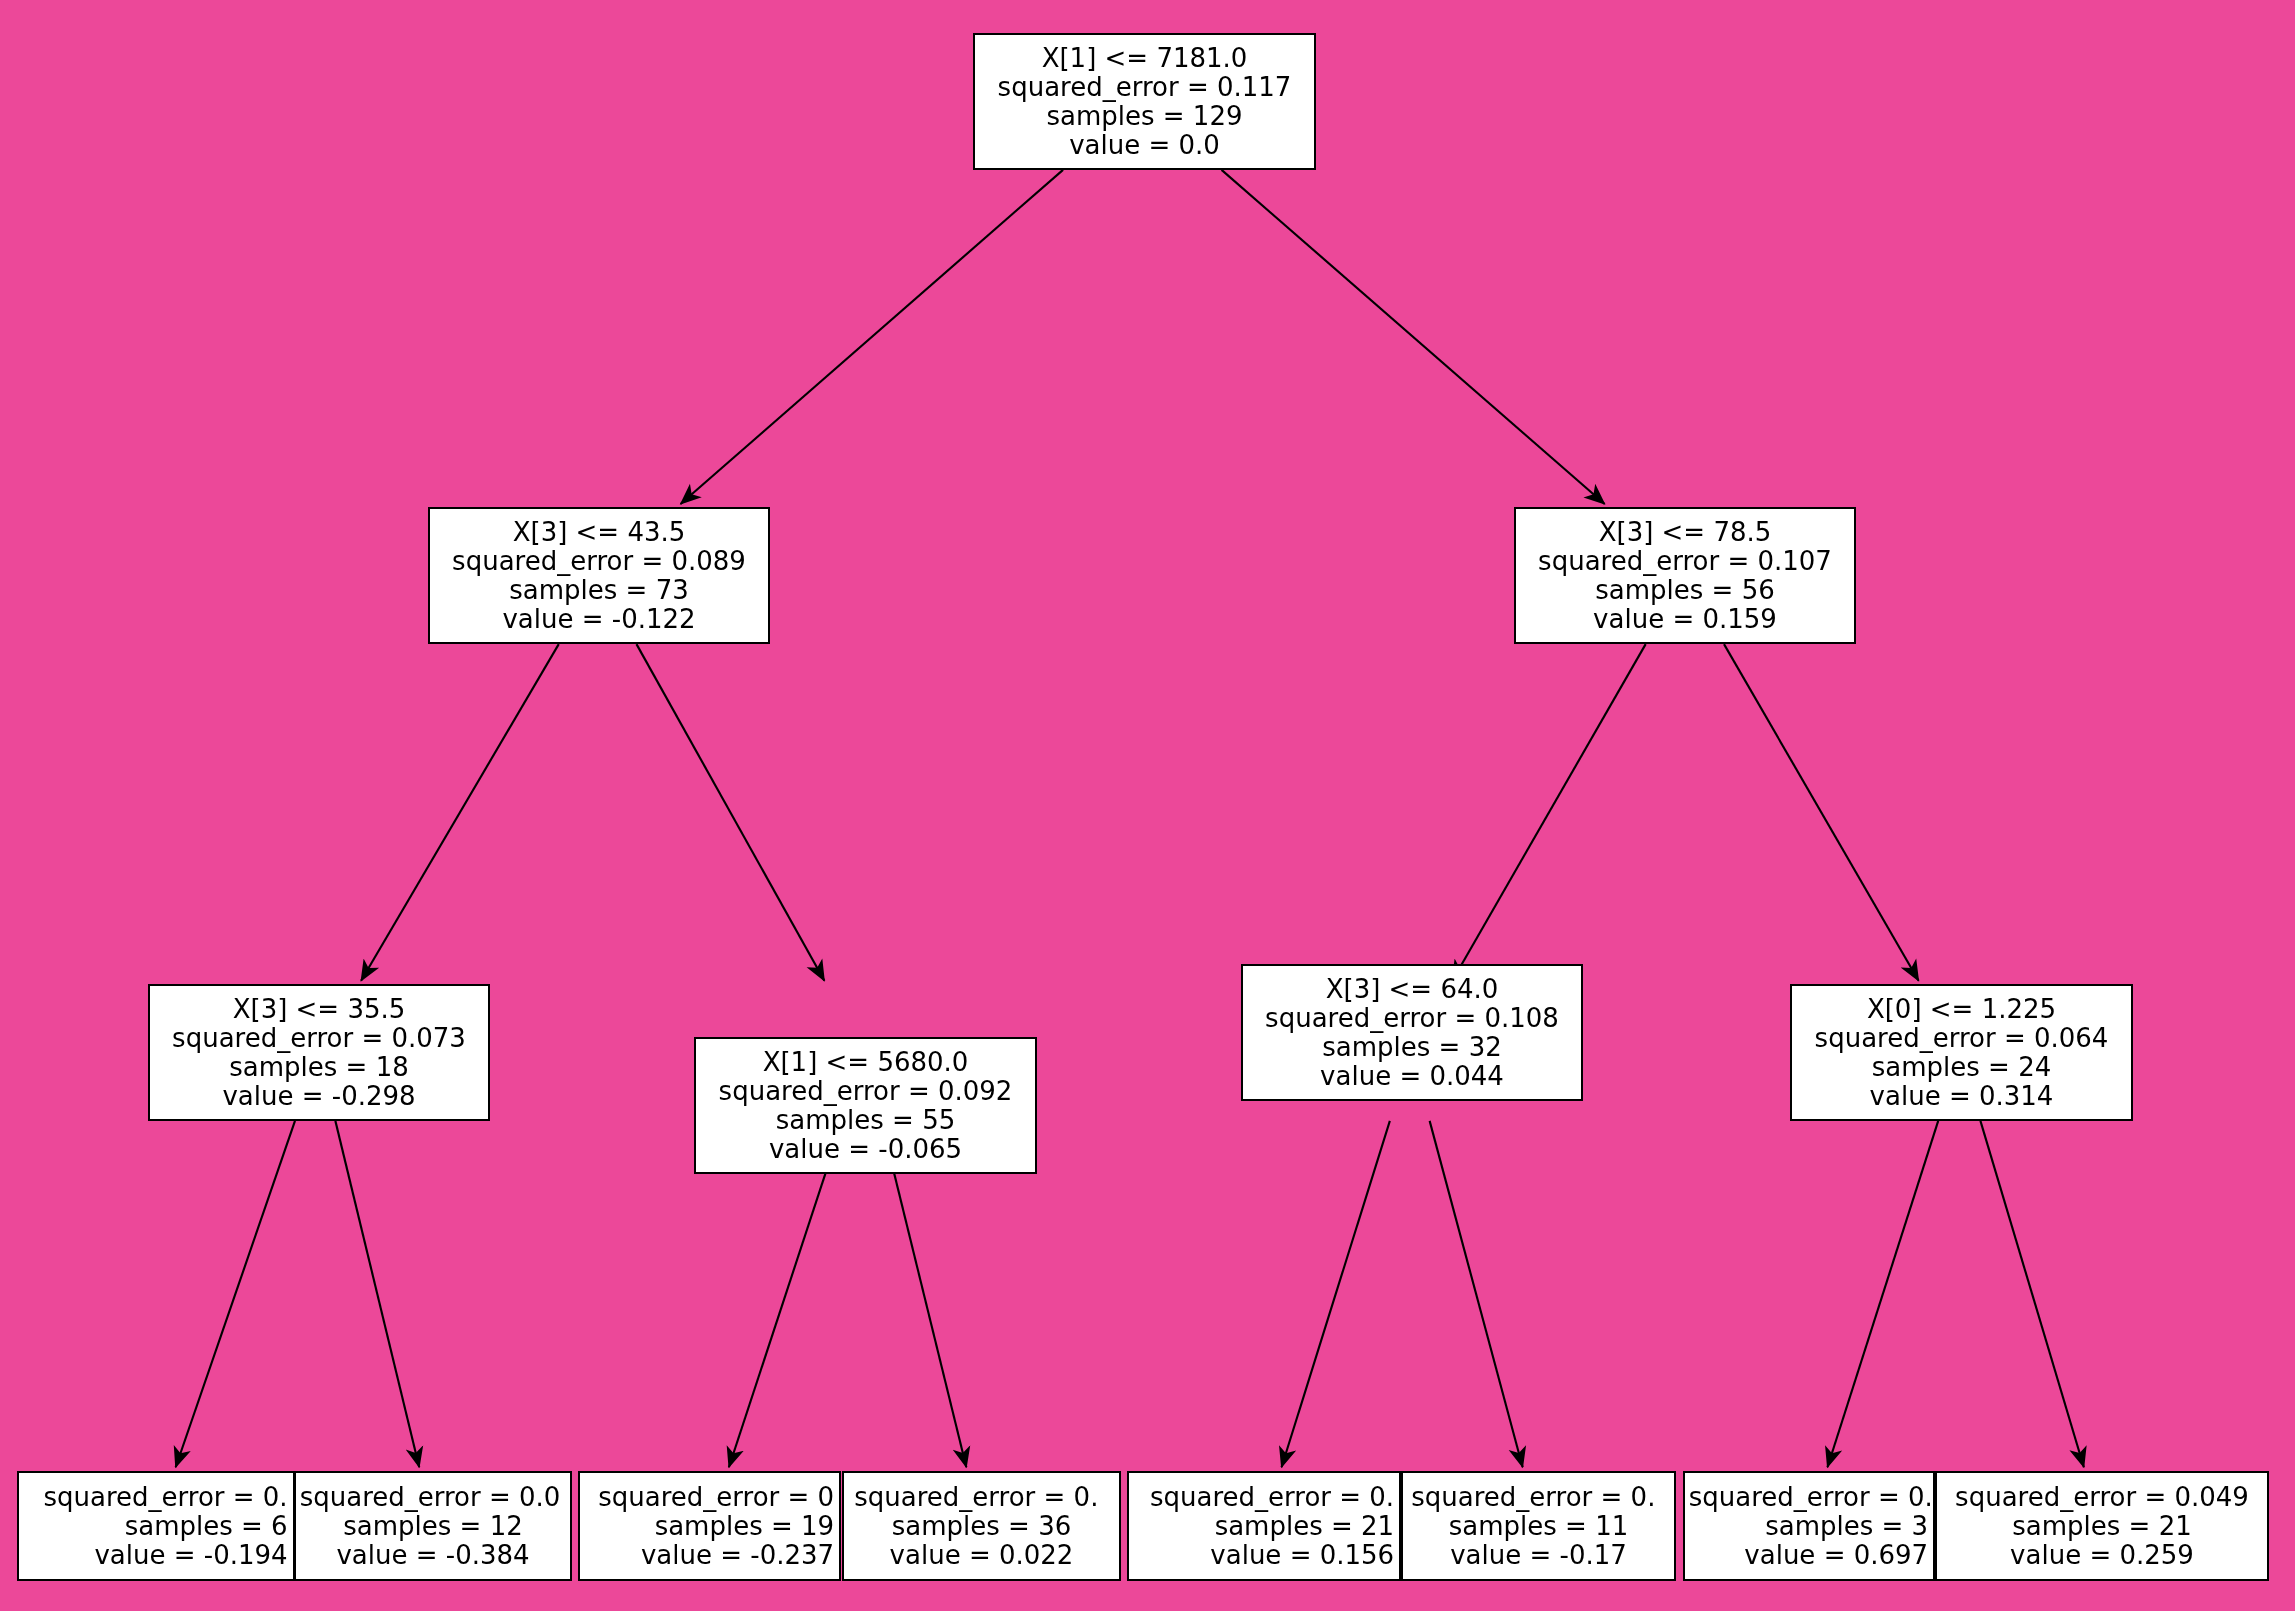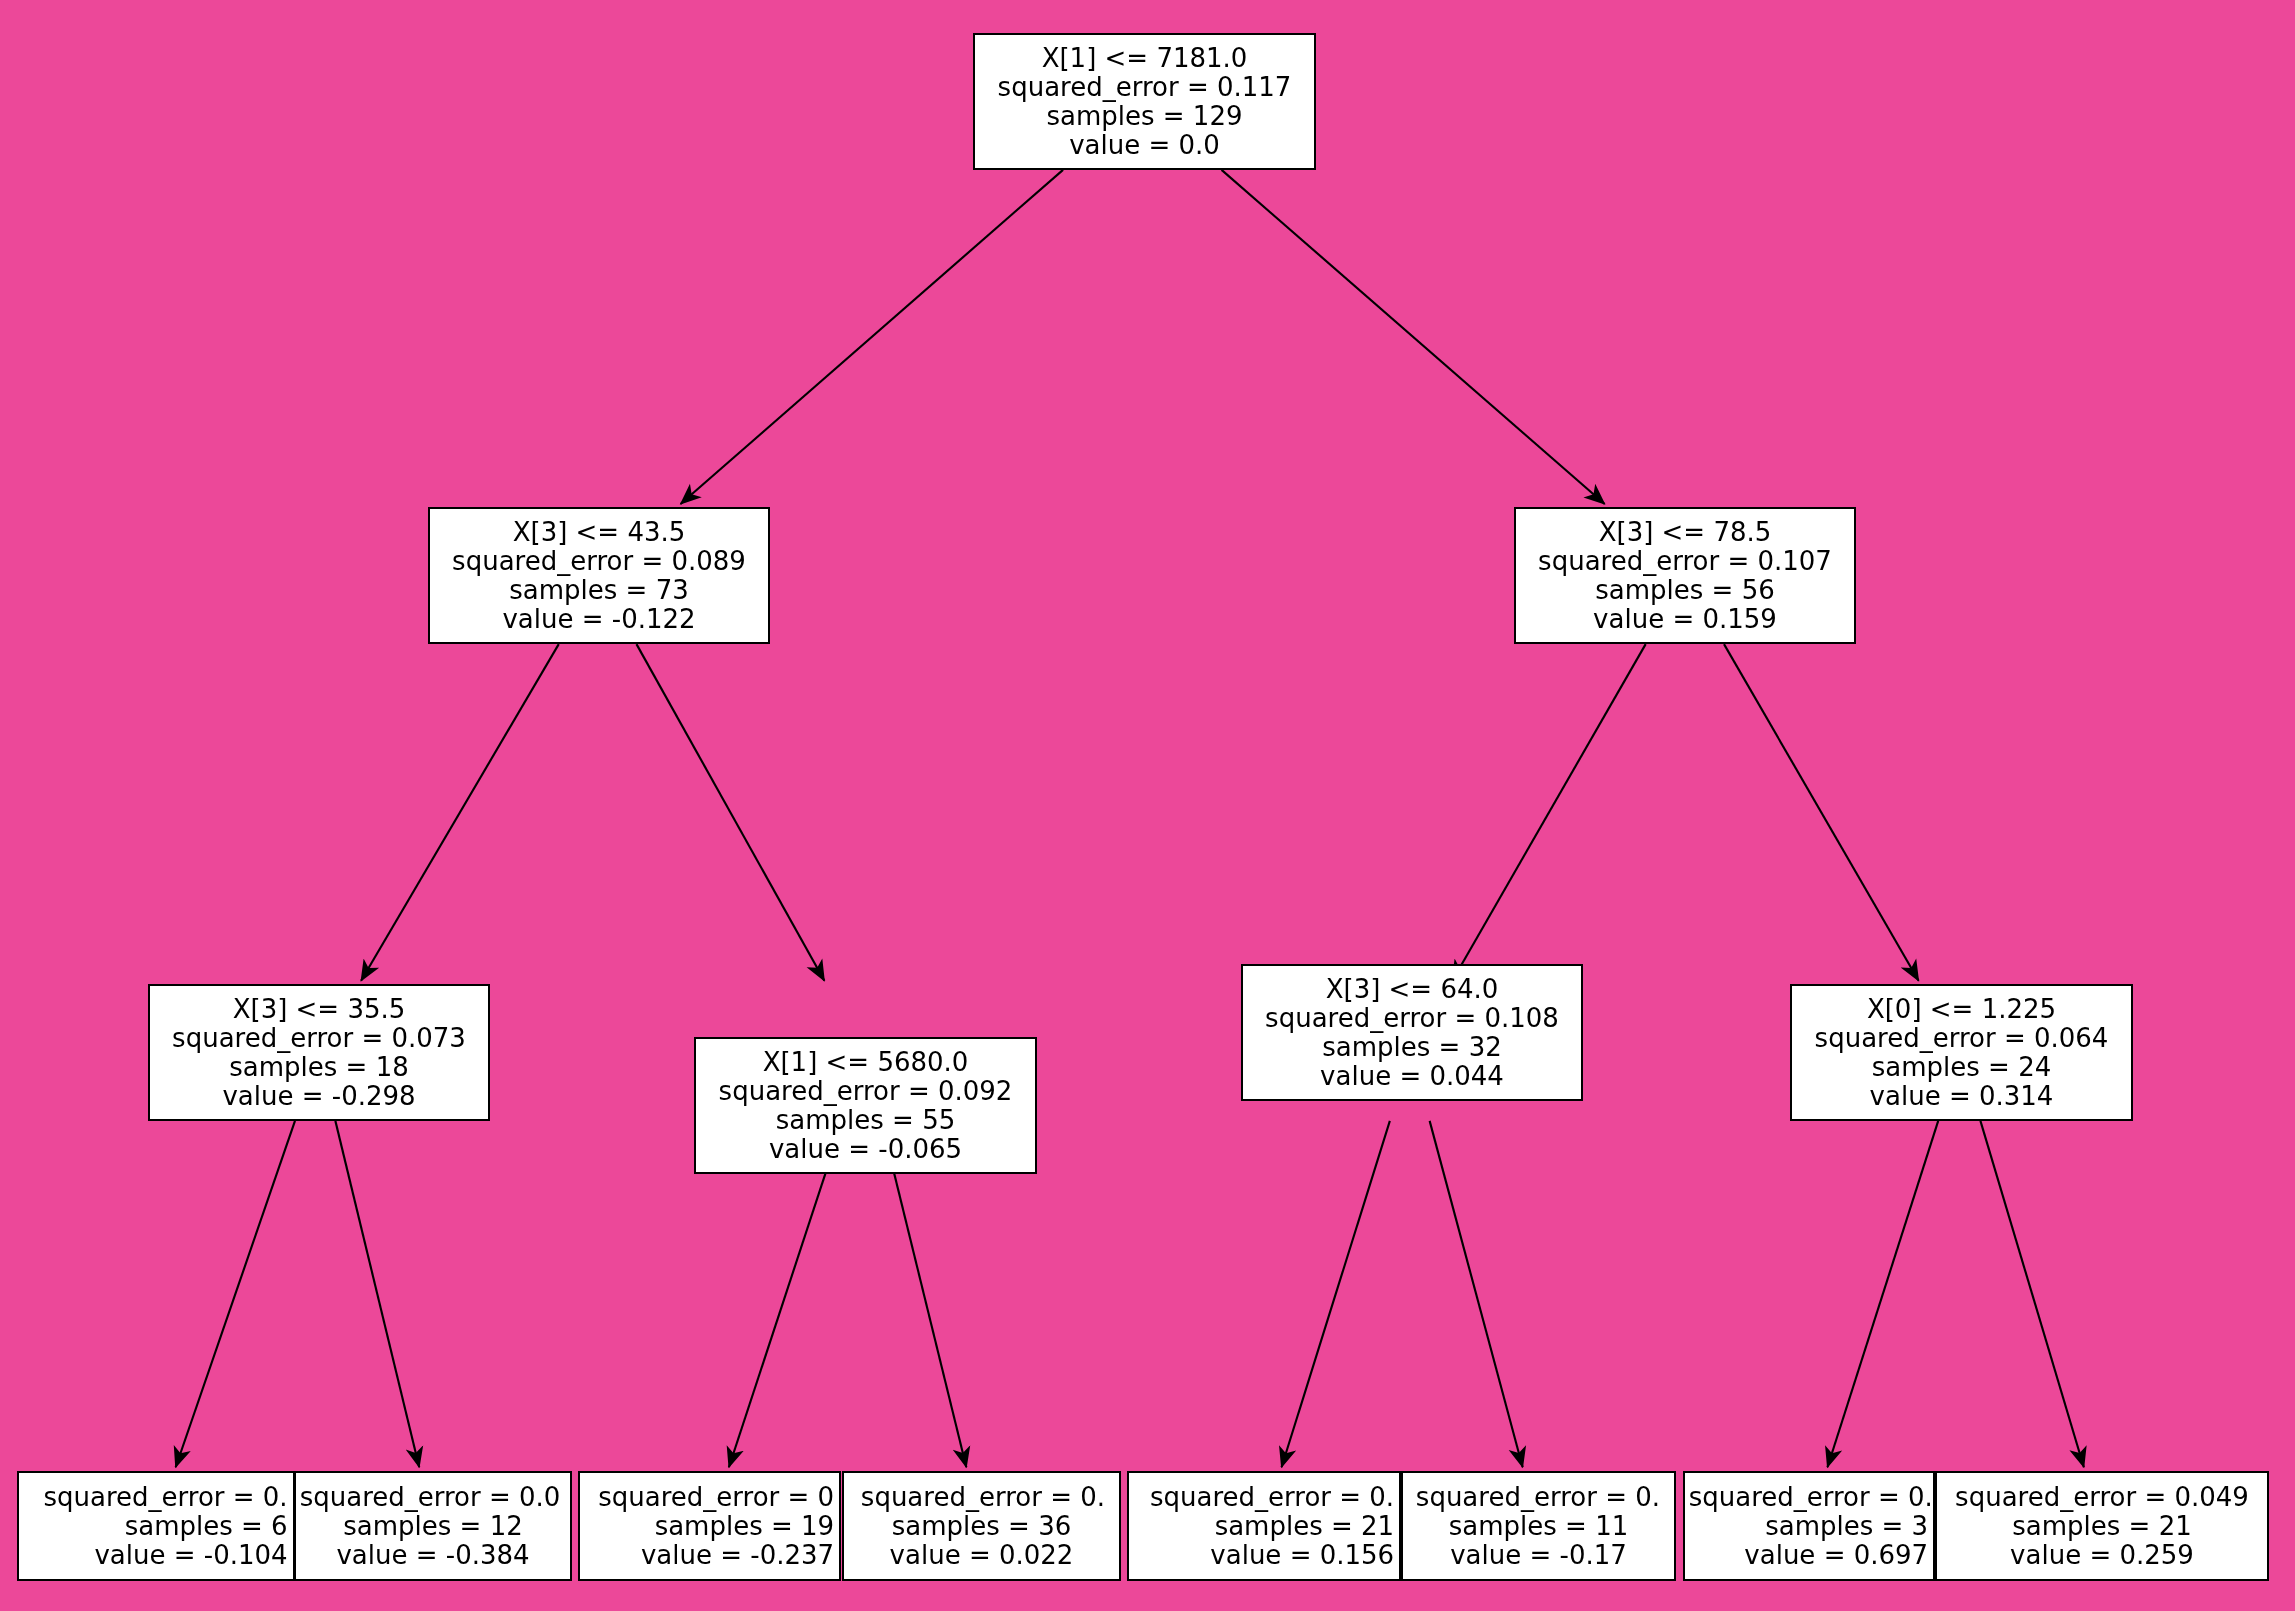--- a/index.html
+++ b/index.html
@@ -38,21 +38,21 @@
     font-size: 26px;
     line-height: 29px;
     text-align: center;
     white-space: nowrap;
     overflow: hidden;
     padding: 0 3.7px;
   }
   
   .leaf.flush-right .nline { text-align: right; padding-right: 4.9px; }
   
-  .leaf.err-right .nline.err { text-align: right; padding-right: 14px; }
+  .leaf.err-right .nline.err { text-align: center; padding-right: 14px; }
 </style>
 </head>
 <body>
 
 <div id="figure">
 
   <svg id="edges" viewBox="0 0 3750 2633" xmlns="http://www.w3.org/2000/svg">
     <defs>
       <marker id="arrowhead" markerWidth="11" markerHeight="10" refX="9.5" refY="5" orient="auto">
         <path d="M0,0.8 L10,5 L0,9.2 L2.6,5 z" fill="#000000"></path>
@@ -117,21 +117,21 @@
   <div class="node" style="left:1790px; top:984px; width:343px; height:137px">
     <div class="nline">X[0] &lt;= 1.225</div>
     <div class="nline">squared_error = 0.064</div>
     <div class="nline">samples = 24</div>
     <div class="nline">value = 0.314</div>
   </div>
 
   <div class="node leaf flush-right" style="left:16.5px; top:1471px; width:278px; height:110px">
     <div class="nline err">squared_error = 0.</div>
     <div class="nline">samples = 6</div>
-    <div class="nline">value = -0.104</div>
+    <div class="nline">value = -0.194</div>
   </div>
   <div class="node leaf err-right" style="left:294px; top:1471px; width:278px; height:110px">
     <div class="nline err">squared_error = 0.0</div>
     <div class="nline">samples = 12</div>
     <div class="nline">value = -0.384</div>
   </div>
   <div class="node leaf flush-right" style="left:578px; top:1471px; width:263px; height:110px">
     <div class="nline err">squared_error = 0</div>
     <div class="nline">samples = 19</div>
     <div class="nline">value = -0.237</div>

